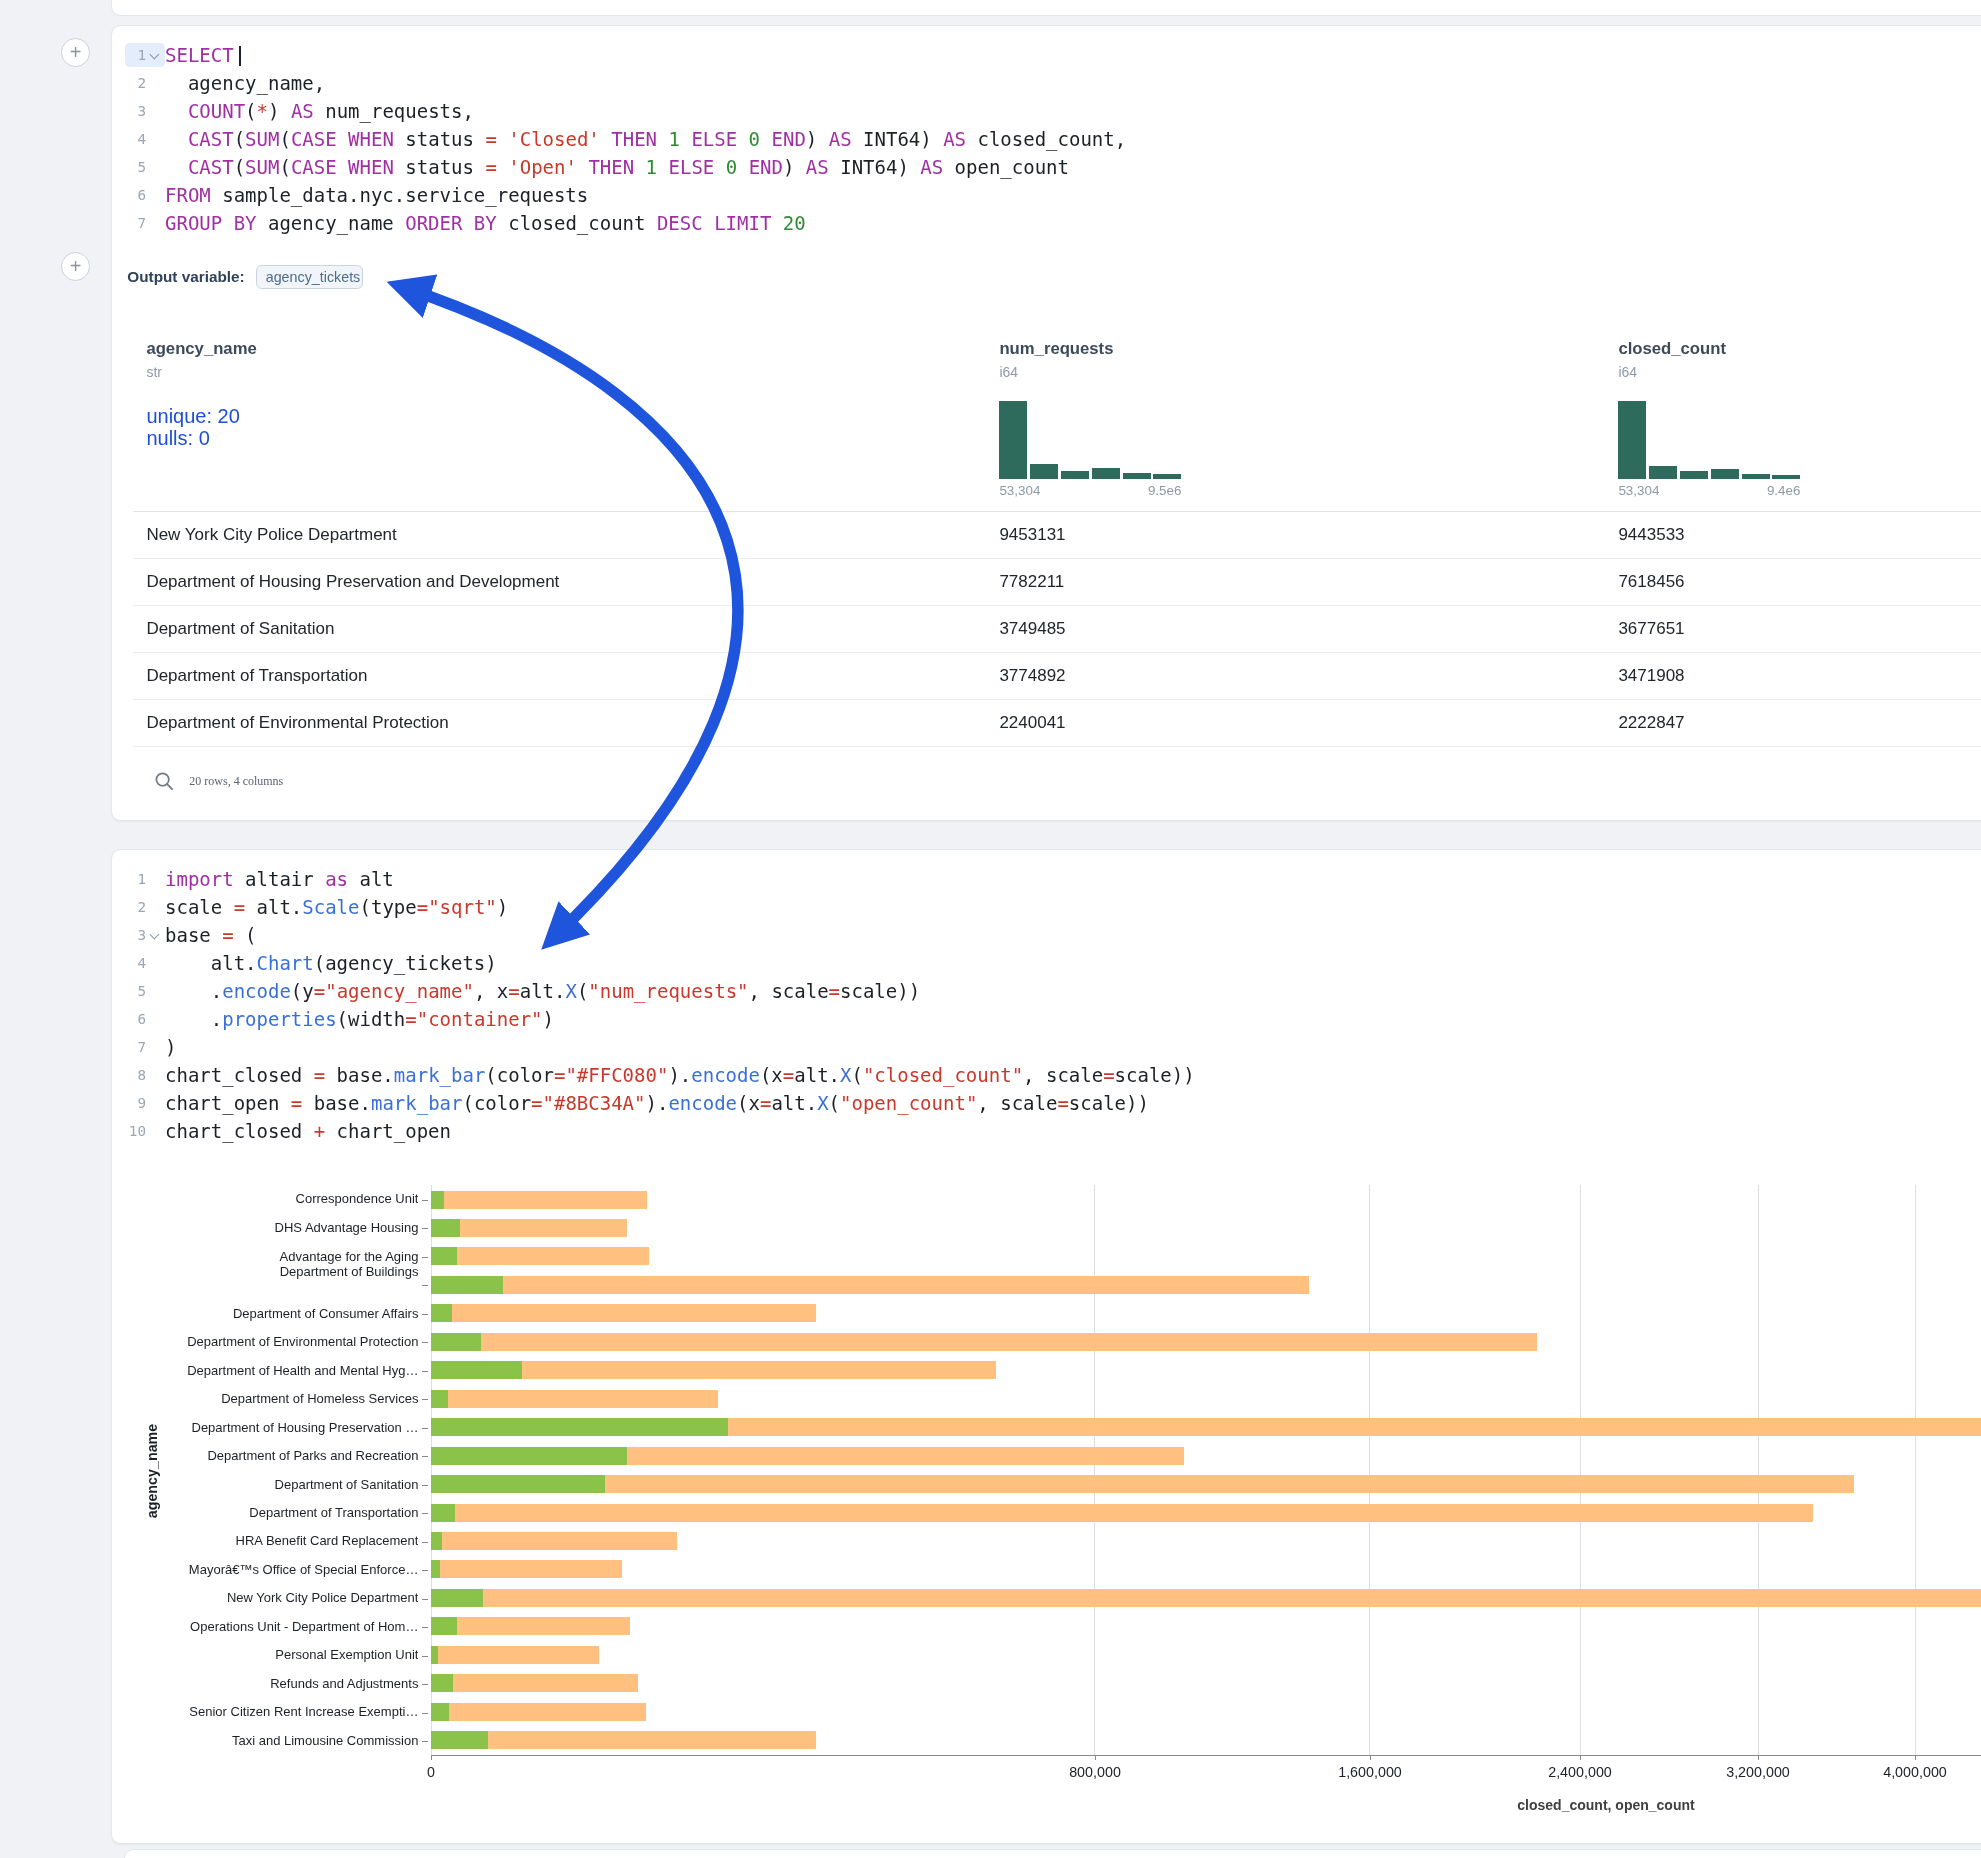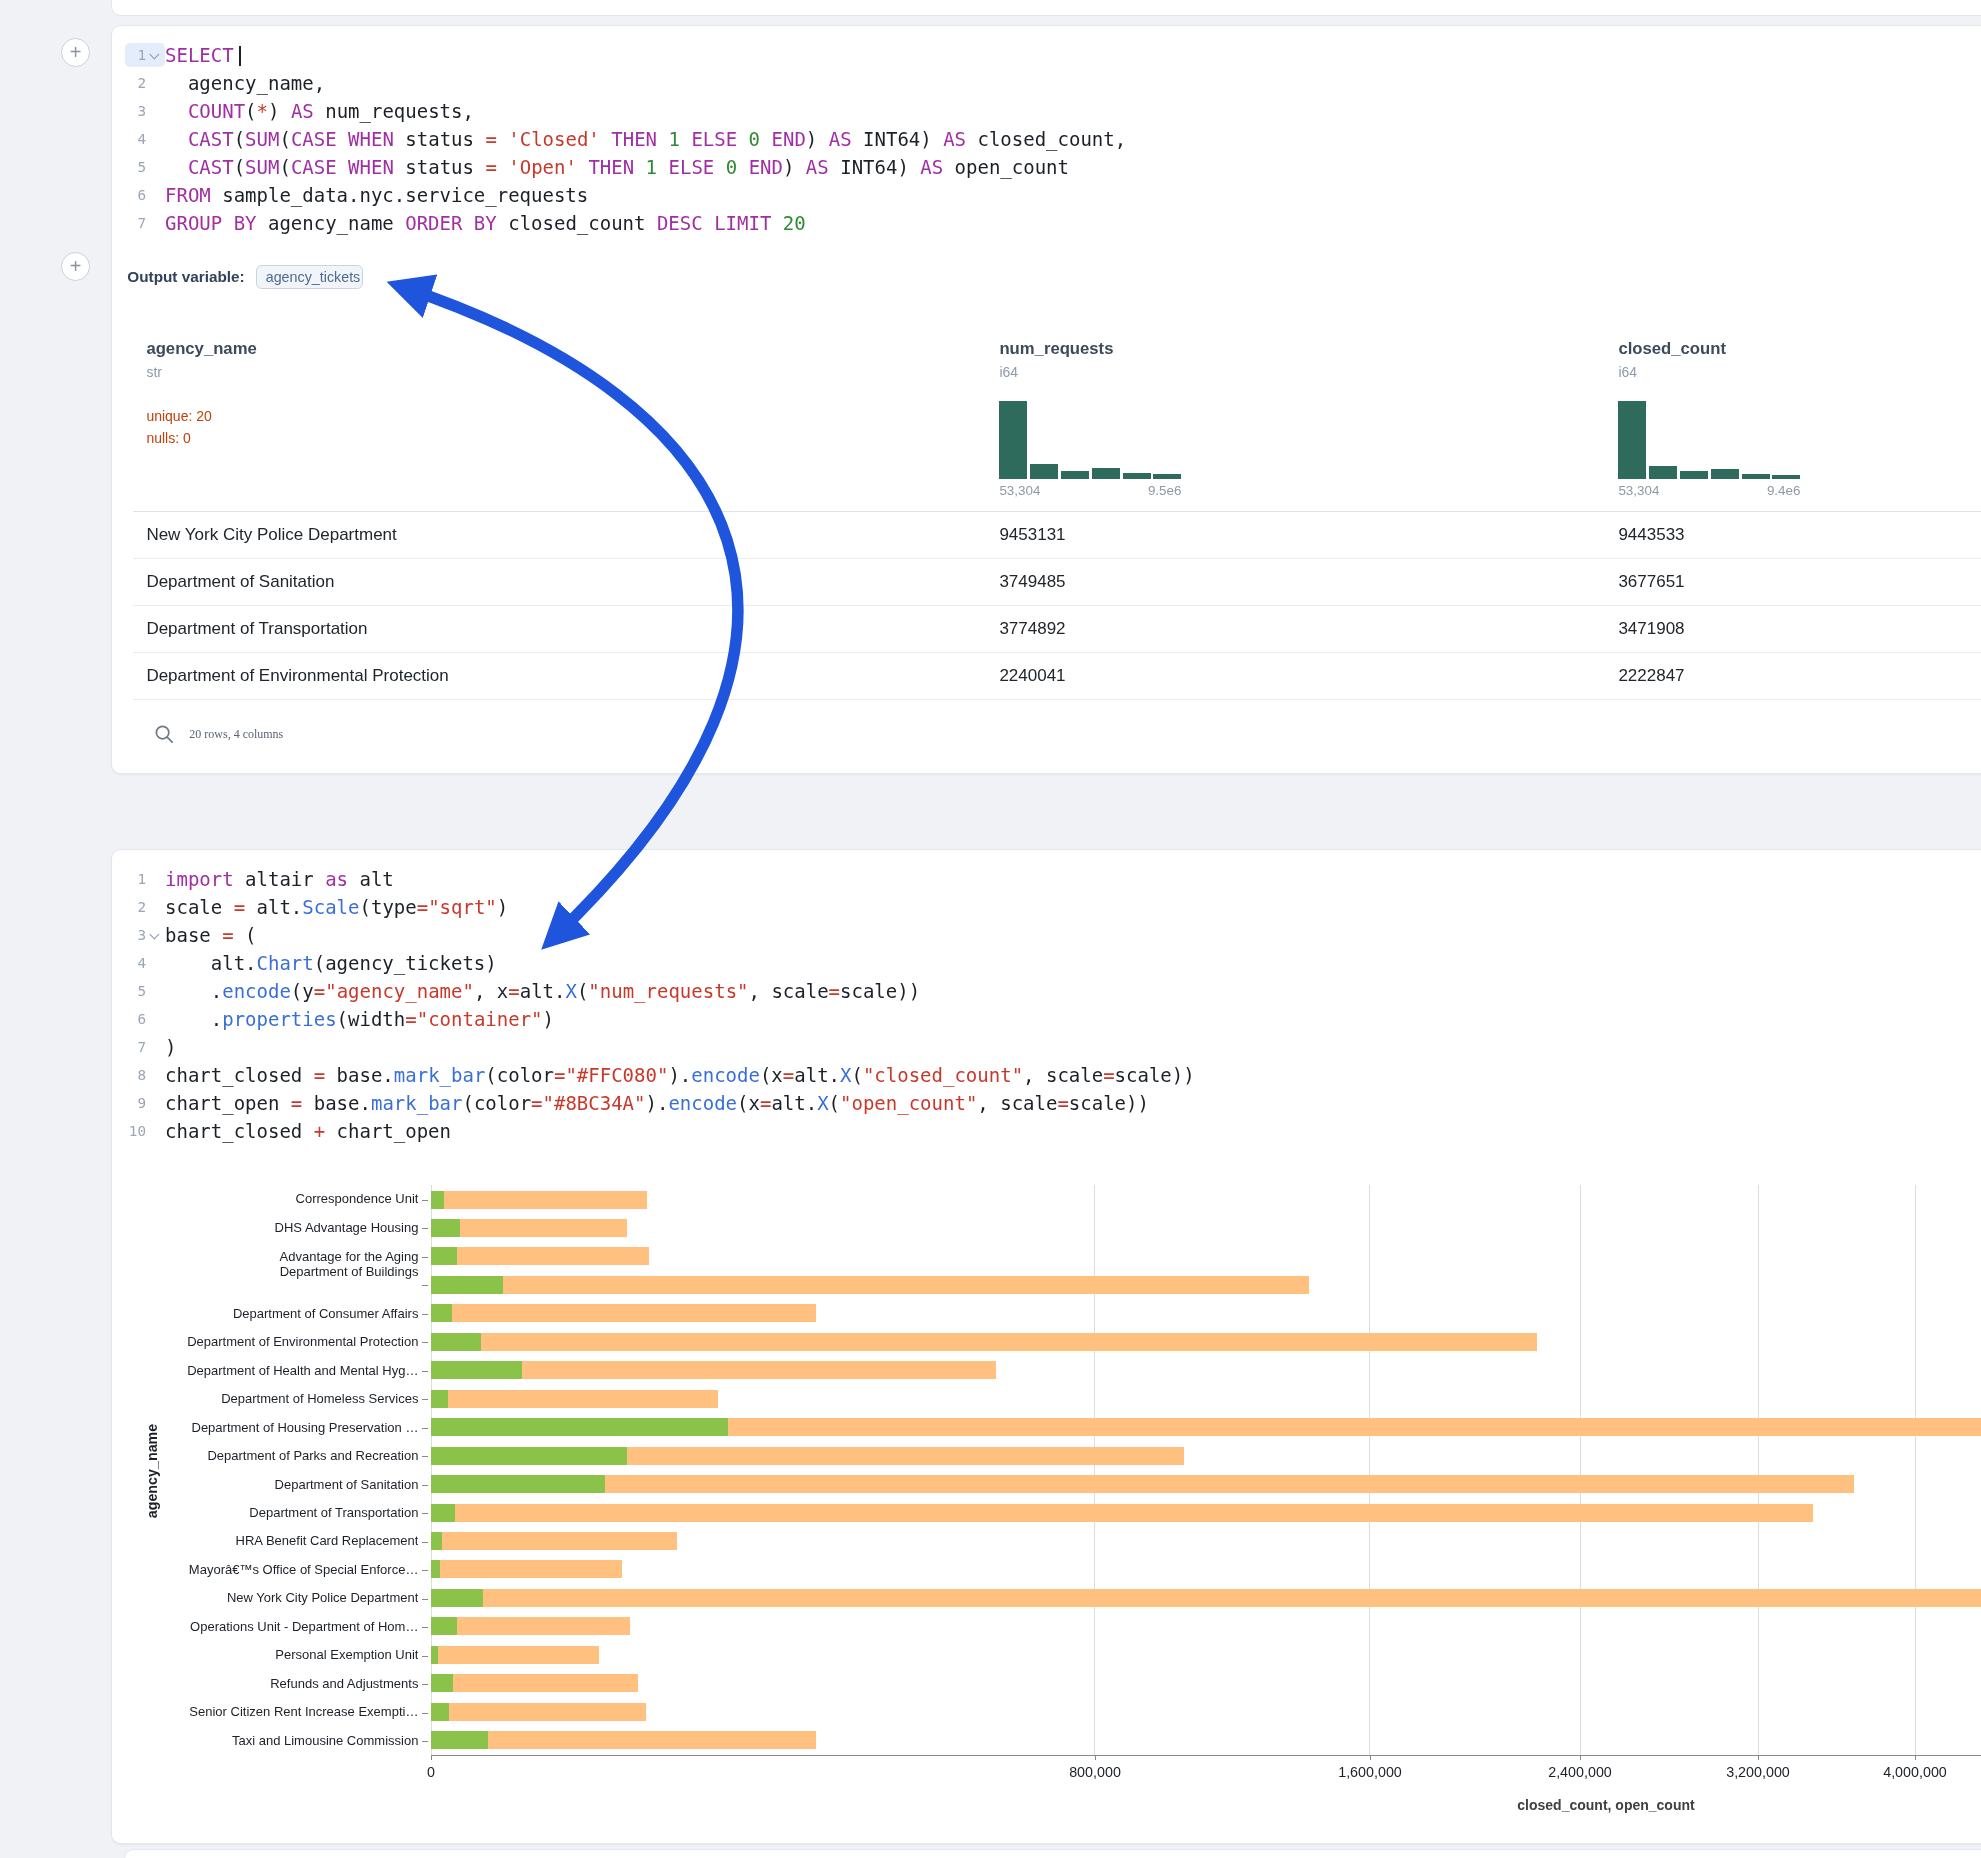--- a/index.html
+++ b/index.html
@@ -52,21 +52,21 @@
   .outvar-chip { font-size:14.3px; color:#4d6b8f; background:#f1f5f9; border:1px solid #c9d4e0;
     border-radius:5.7px; padding:2.9px 8.6px; max-width:107px; overflow:hidden; white-space:nowrap; }
 
   
   .result-table { margin:27px 21px 0 21px; }
   .thead { display:grid; grid-template-columns:853px 619px 1fr;
     padding:23px 0 13.4px 0; border-bottom:1px solid #dce3ea; }
   .th { padding-left:13.4px; }
   .th-name { font-size:16.7px; font-weight:700; color:#3c4a5c; }
   .th-type { font-size:14px; color:#8e99a8; margin-top:4.8px; }
-  .th-meta { font-size:14px; color:#c2410c; margin-top:25px; line-height:22px; }
+  .th-meta { font-size:20px; color:#1d4ed8; margin-top:25px; line-height:22px; }
   .hist { width:182px; height:78px; display:flex; align-items:flex-end; gap:2.9px; margin-top:21px; }
   .hist .hbar { flex:1; }
   .hist-range { width:182px; display:flex; justify-content:space-between;
     font-size:13.4px; color:#8e99a8; margin-top:3.8px; }
   .trow { display:grid; grid-template-columns:853px 619px 1fr; height:47px;
     align-items:center; border-bottom:1px solid #e9edf2; font-size:17px; color:#21262c; }
   .trow .tcell { padding-left:13.4px; }
   .table-footer { display:flex; align-items:center; gap:14.3px; margin:13.4px 0 0 42px; height:42px; }
   .footer-text { font-size:12px; color:#5a6472;font-family:Liberation Serif, serif; }
 
@@ -155,20 +155,25 @@
             <span>53,304</span>
             <span>9.4e6</span>
           </div>
         </div>
       </div>
     <div id="tbody">
         <div class="trow">
           <div class="tcell">New York City Police Department</div>
           <div class="tcell">9453131</div>
           <div class="tcell">9443533</div>
+        </div>
+        <div class="trow">
+          <div class="tcell">Department of Housing Preservation and Development</div>
+          <div class="tcell">7782211</div>
+          <div class="tcell">7618456</div>
         </div>
         <div class="trow">
           <div class="tcell">Department of Sanitation</div>
           <div class="tcell">3749485</div>
           <div class="tcell">3677651</div>
         </div>
         <div class="trow">
           <div class="tcell">Department of Transportation</div>
           <div class="tcell">3774892</div>
           <div class="tcell">3471908</div>

